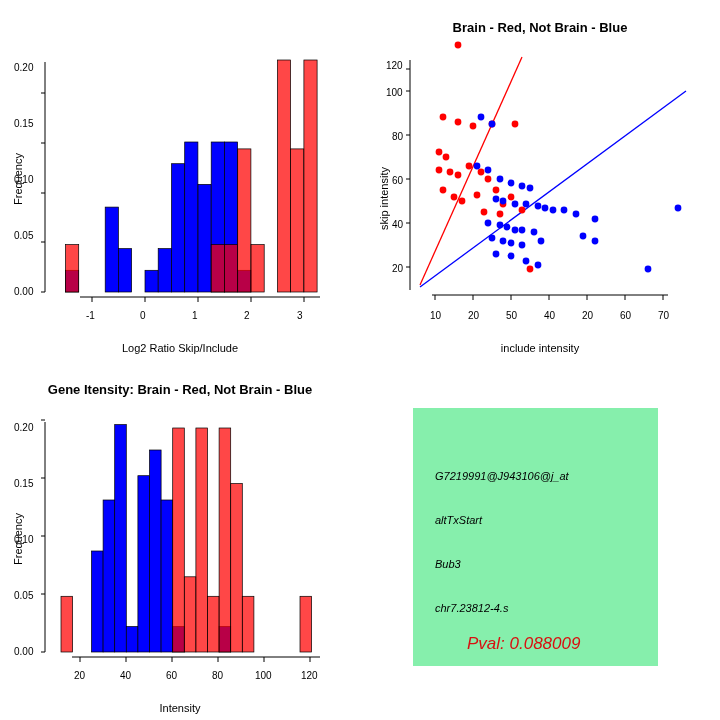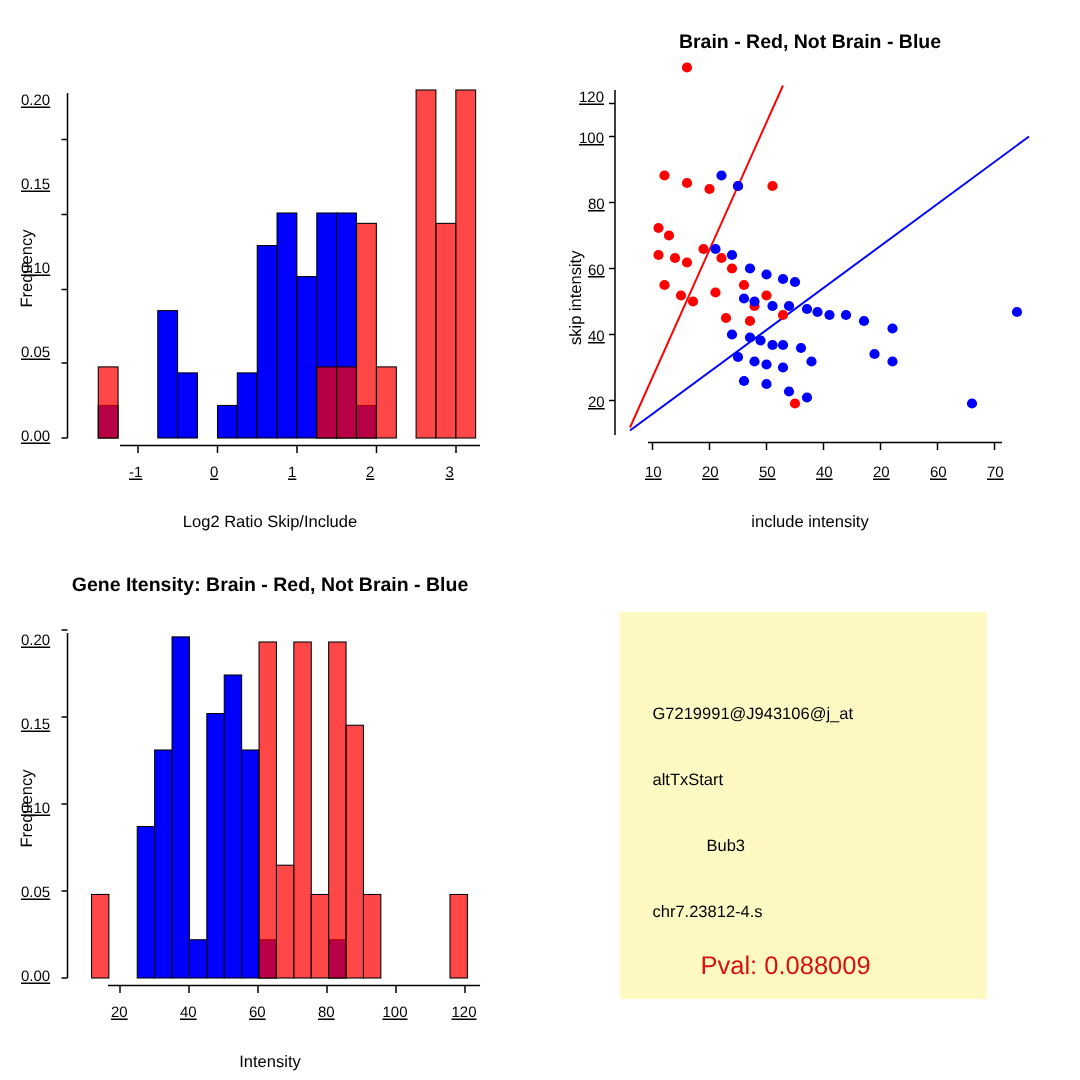--- a/index.html
+++ b/index.html
@@ -1,24 +1,24 @@
 <!DOCTYPE html>
 <html><head>
 <meta charset="utf-8">
 <style>
   html,body{margin:0;padding:0;}
   body{width:720px;height:720px;background:#ffffff;font-family:"Liberation Sans",sans-serif;overflow:hidden;}
   #root{position:relative;width:720px;height:720px;}
   .panel{position:absolute;}
   .ttl{font-size:13px;font-weight:bold;color:#000;text-align:center;white-space:nowrap;}
   .axlbl{font-size:11px;color:#000;text-align:center;white-space:nowrap;}
-  .tick{font-size:10px;color:#000;position:absolute;white-space:nowrap;text-decoration:underline;}
+  .tick{font-size:10px;color:#000;position:absolute;white-space:nowrap;}
   .ylbl{font-size:11px;color:#000;position:absolute;transform-origin:0 0;transform:rotate(-90deg);white-space:nowrap;}
   svg{display:block;}
-  .infobox{background:#fef9c3;}
+  .infobox{background:#86efac;font-style:italic;}
   .infotxt{font-size:11px;color:#000;}
   .pval{font-size:17px;color:#d81010;padding-left:32px;}
 </style>
 </head>
 <body>
 
 <div id="root">
 
   <div class="panel" style="left:0;top:0;width:360px;height:360px;">
     <div class="ylbl" style="left:12px;top:205px;">Frequency</div>
@@ -250,18 +250,18 @@
         <rect x="230.7" y="123.5" width="11.6" height="168.5"></rect>
         <rect x="242.3" y="236.3" width="11.6" height="55.7"></rect>
         <rect x="300.0" y="236.3" width="11.6" height="55.7"></rect>
       </g>
     </svg>
   </div>
 
   <div class="panel infobox" style="left:413px;top:408px;width:245px;height:258px;">
     <div class="infotxt" style="position:absolute;left:22px;top:62px;">G7219991@J943106@j_at</div>
     <div class="infotxt" style="position:absolute;left:22px;top:106px;">altTxStart</div>
-    <div class="infotxt" style="position:absolute;left:22px;top:150px;margin-left:36px;">Bub3</div>
+    <div class="infotxt" style="position:absolute;left:22px;top:150px;">Bub3</div>
     <div class="infotxt" style="position:absolute;left:22px;top:194px;">chr7.23812-4.s</div>
     <div class="pval" style="position:absolute;left:22px;top:226px;">Pval: 0.088009</div>
   </div>
 
 </div>
 
 </body></html>

